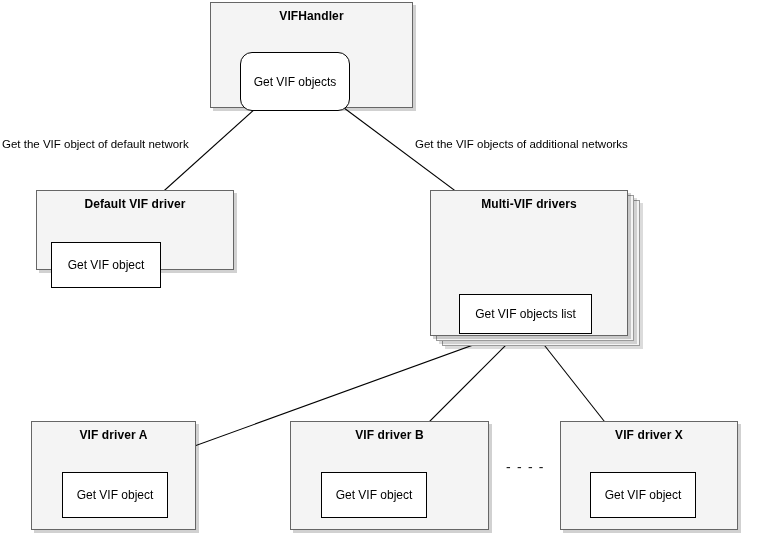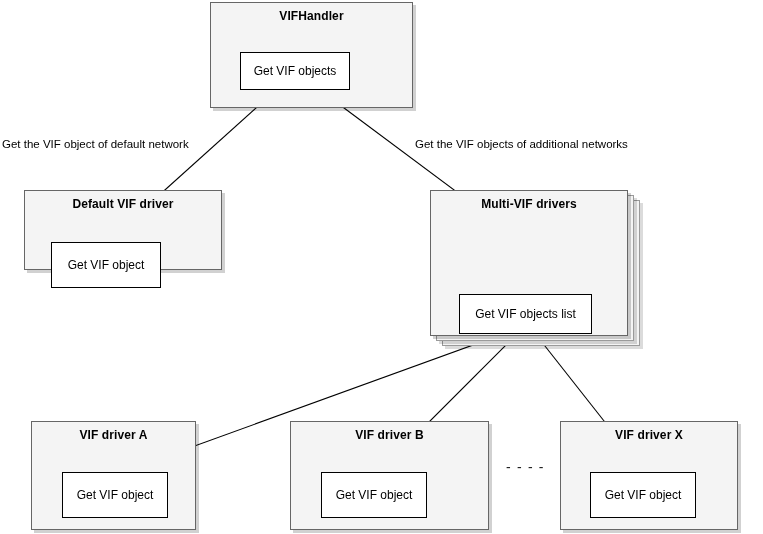--- a/index.html
+++ b/index.html
@@ -109,26 +109,26 @@
     <line x1="523" y1="327" x2="120" y2="473" marker-end="url(#arrowhead)"></line>
 
     <line x1="524" y1="327" x2="378" y2="473" marker-end="url(#arrowhead)"></line>
 
     <line x1="530" y1="327" x2="645" y2="473" marker-end="url(#arrowhead)"></line>
   </svg>
 
   <div class="group" style="left:210px; top:2px; width:203px; height:106px;">
     <div class="group-title">VIFHandler</div>
   </div>
-  <div class="node" style="left:240px; top:52px; width:110px; height:38px;">Get VIF objects</div>
+  <div class="node" style="left:240px; top:52px; width:110px; height:59px;border-radius:12px;">Get VIF objects</div>
 
   <div class="edge-label" style="left:415px; top:138px;">Get the VIF objects of additional networks</div>
   <div class="edge-label" style="left:2px; top:138px;">Get the VIF object of default network</div>
 
-  <div class="group" style="left:24px; top:190px; width:198px; height:80px;text-decoration:underline;">
+  <div class="group" style="left:36px; top:190px; width:198px; height:80px;text-decoration:underline;">
     <div class="group-title">Default VIF driver</div>
   </div>
   <div class="node" style="left:51px; top:242px; width:110px; height:46px;">Get VIF object</div>
 
   <div class="group-stack-layer" style="left:442px; top:200px; width:198px; height:146px;"></div>
   <div class="group-stack-layer" style="left:436px; top:195px; width:198px; height:146px;"></div>
   <div class="group" style="left:430px; top:190px; width:198px; height:146px;padding-left:44px;">
     <div class="group-title">Multi-VIF drivers</div>
   </div>
   <div class="node" style="left:459px; top:294px; width:133px; height:40px;">Get VIF objects list</div>

